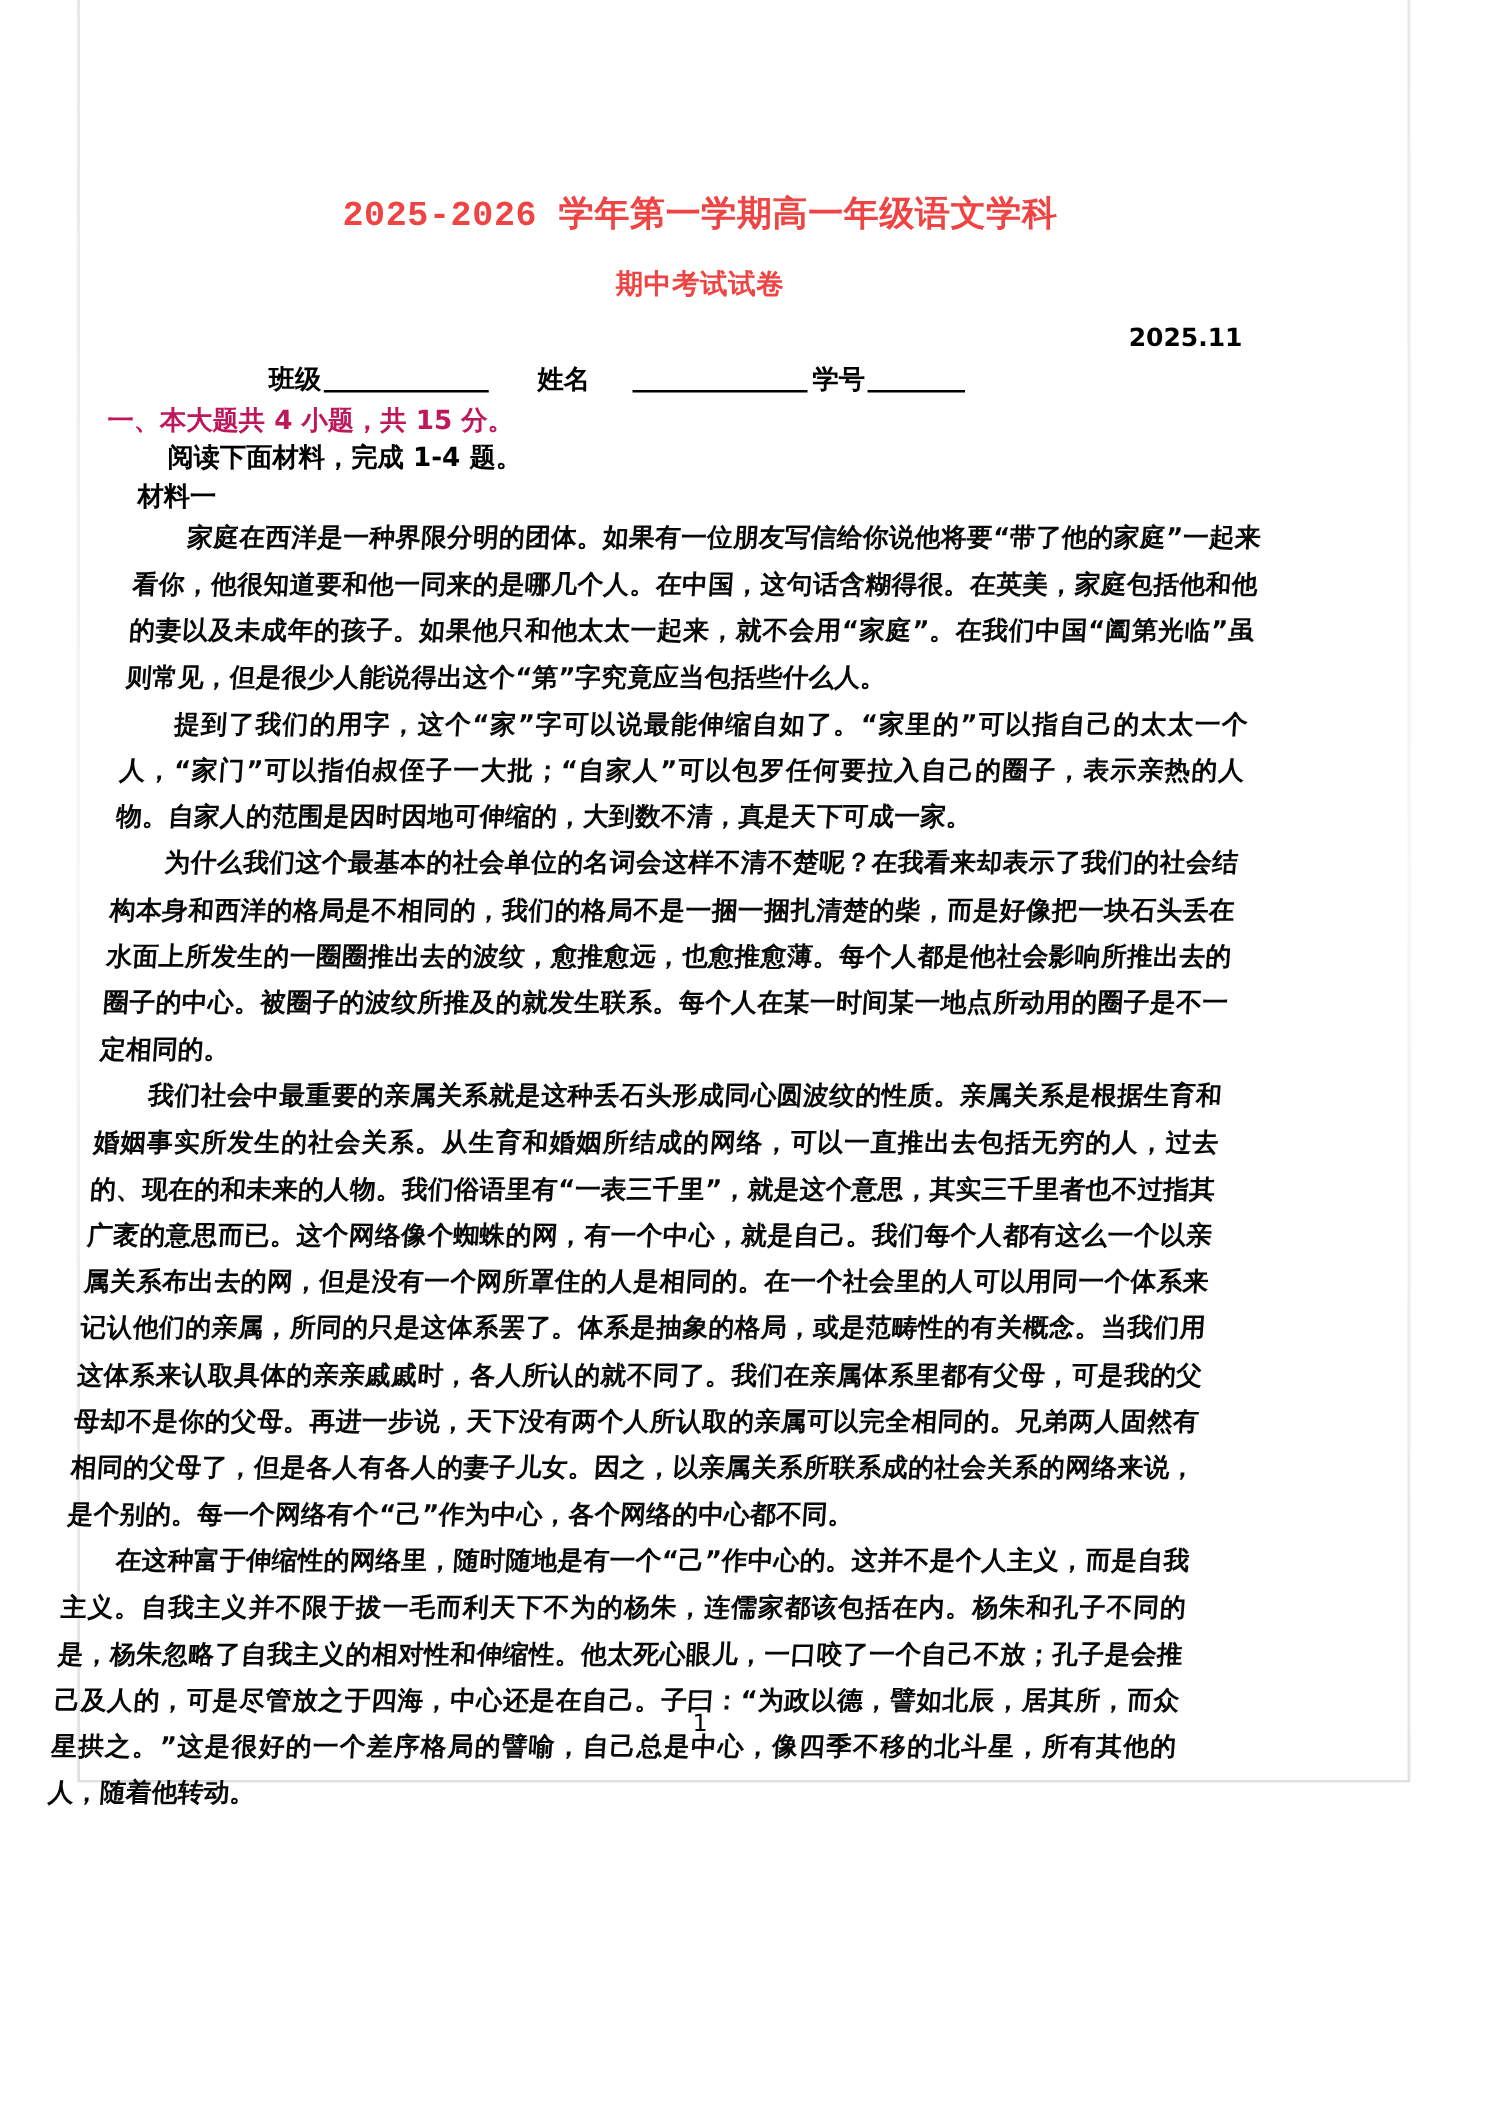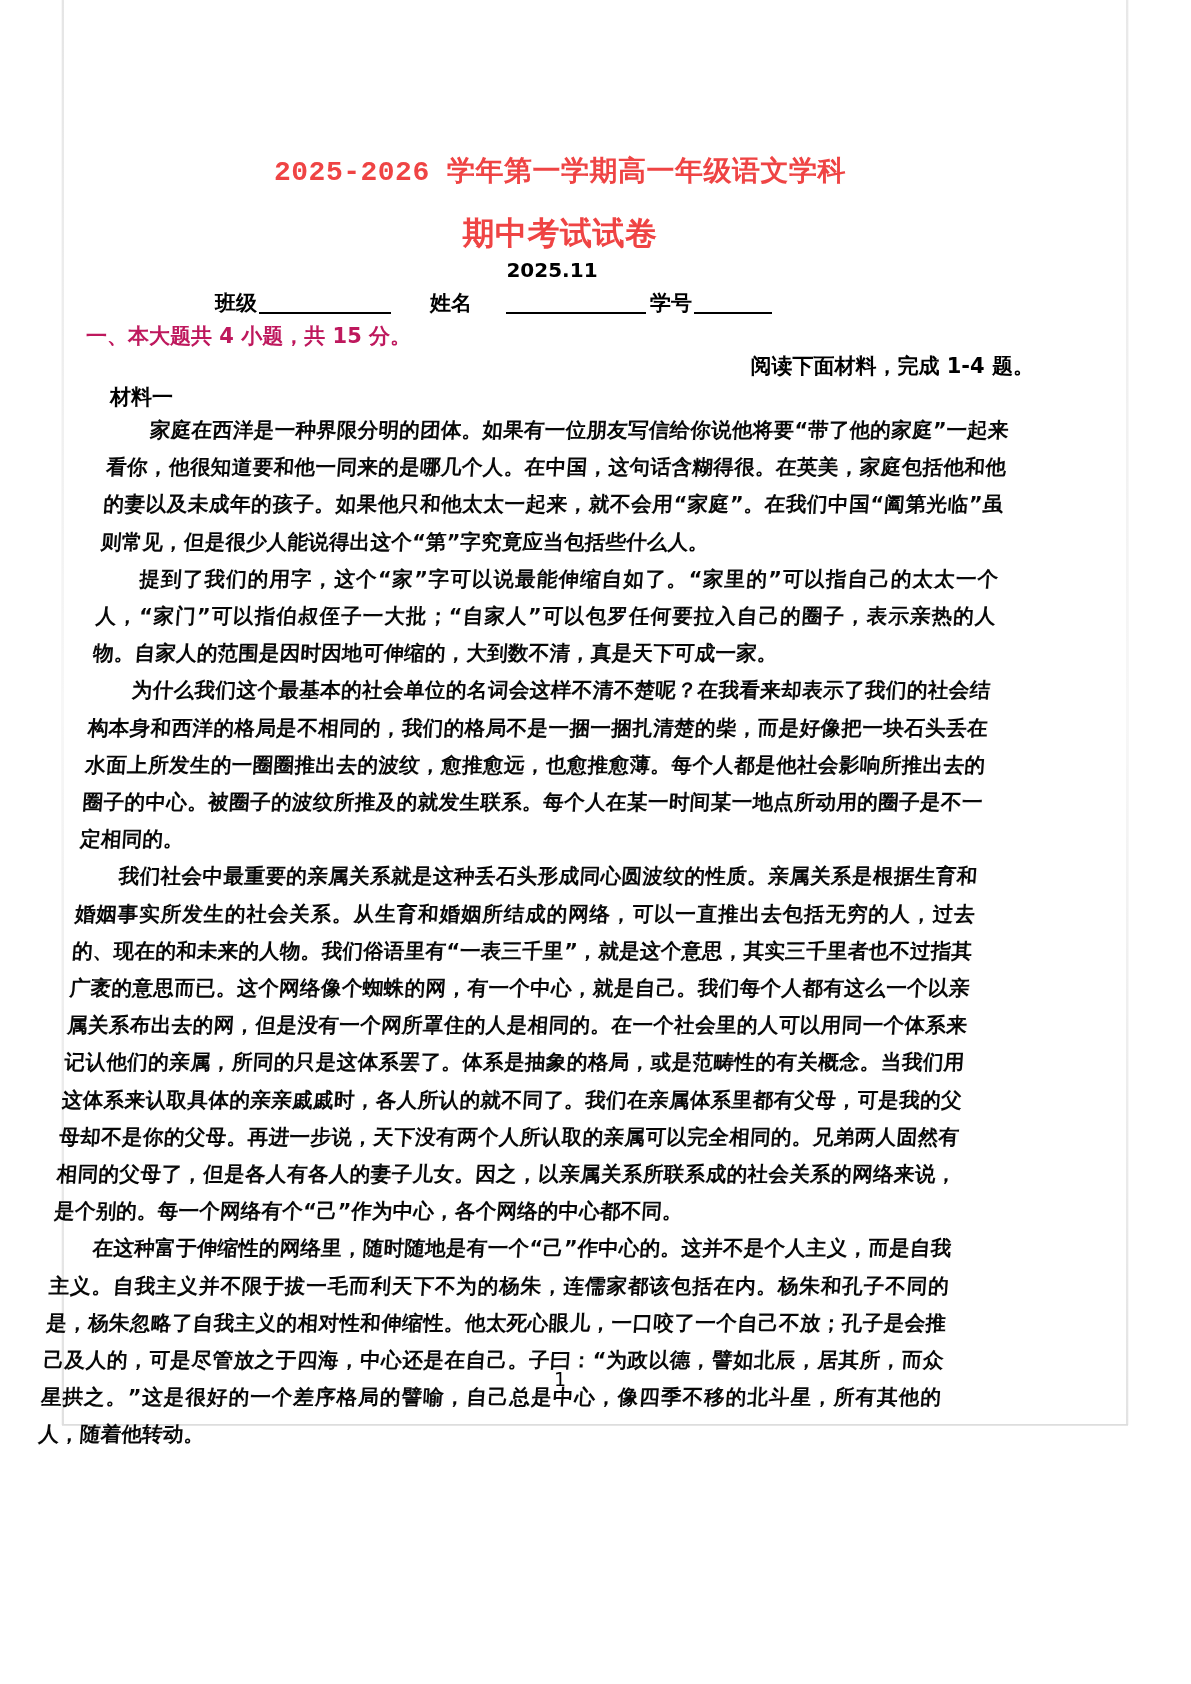--- a/index.html
+++ b/index.html
@@ -72,28 +72,28 @@
     left: 0;
     top: 152px;
     width: 900px;
     font-size: 28px;
   }
   .doc-subtitle {
     position: absolute;
     left: 0;
     top: 212px;
     width: 900px;
-    font-size: 32px;
+    font-size: 22px;
   }
   .doc-date {
     position: absolute;
     left: 0;
     top: 258px;
     width: 900px;
-    text-align: center;
+    text-align: right;
     padding-right: 16px;
     box-sizing: border-box;
     font-family: "DejaVu Sans", "Liberation Sans", sans-serif;
     font-weight: bold;
     font-size: 20px;
     color: #000;
   }
 
   
   .info-row {
@@ -143,21 +143,20 @@
   .section-sub {
     position: absolute;
     left: 24px;
     top: 352px;
     width: 900px;
     font-family: "DejaVu Sans", "Liberation Sans", sans-serif;
     font-weight: bold;
     font-size: 21px;
     color: #000;
     white-space: nowrap;
-    text-align: right;
   }
   .material-head {
     position: absolute;
     left: 0;
     top: 383px;
     width: 900px;
     font-family: "DejaVu Sans", "Liberation Sans", sans-serif;
     font-weight: bold;
     font-size: 21px;
     color: #000;

